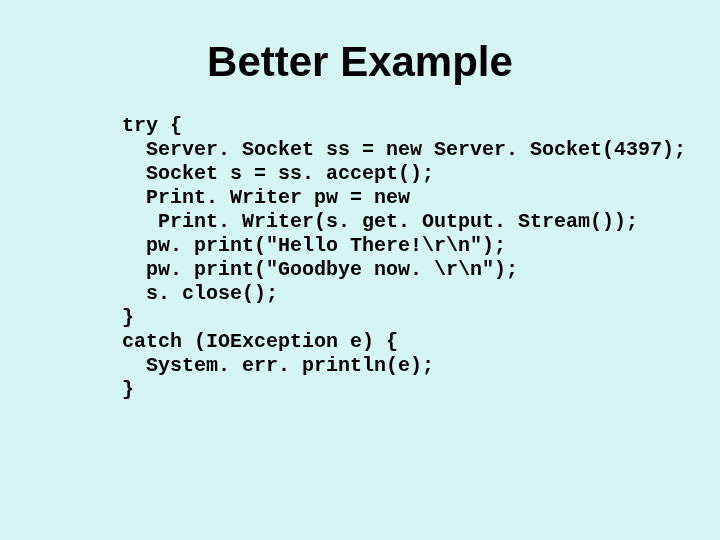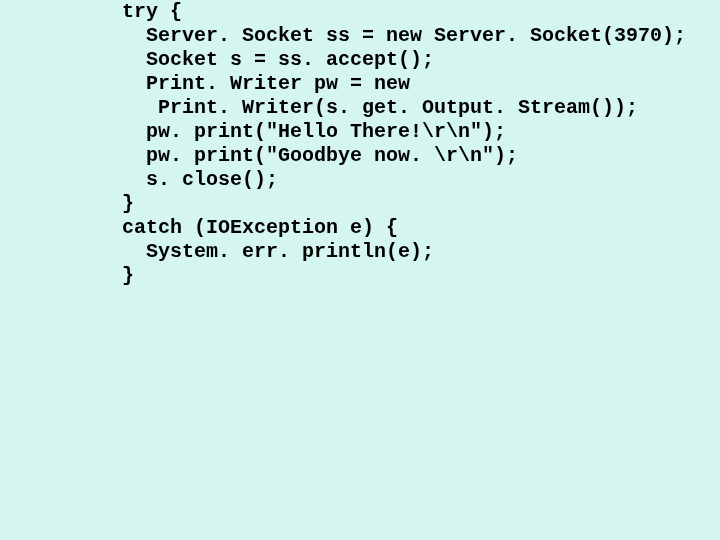--- a/index.html
+++ b/index.html
@@ -33,22 +33,23 @@
     font-size: 20px;
     line-height: 1.2;
     white-space: pre;
     margin-left: 122px;
   }
 </style>
 </head>
 <body>
 
 <div class="slide">
+  <div class="title">Better Example</div>
   <div class="code">try {
-  Server. Socket ss = new Server. Socket(3970);
+  Server. Socket ss = new Server. Socket(4397);
   Socket s = ss. accept();
   Print. Writer pw = new
    Print. Writer(s. get. Output. Stream());
   pw. print("Hello There!\r\n");
   pw. print("Goodbye now. \r\n");
   s. close();
 }
 catch (IOException e) {
   System. err. println(e);
 }</div>

